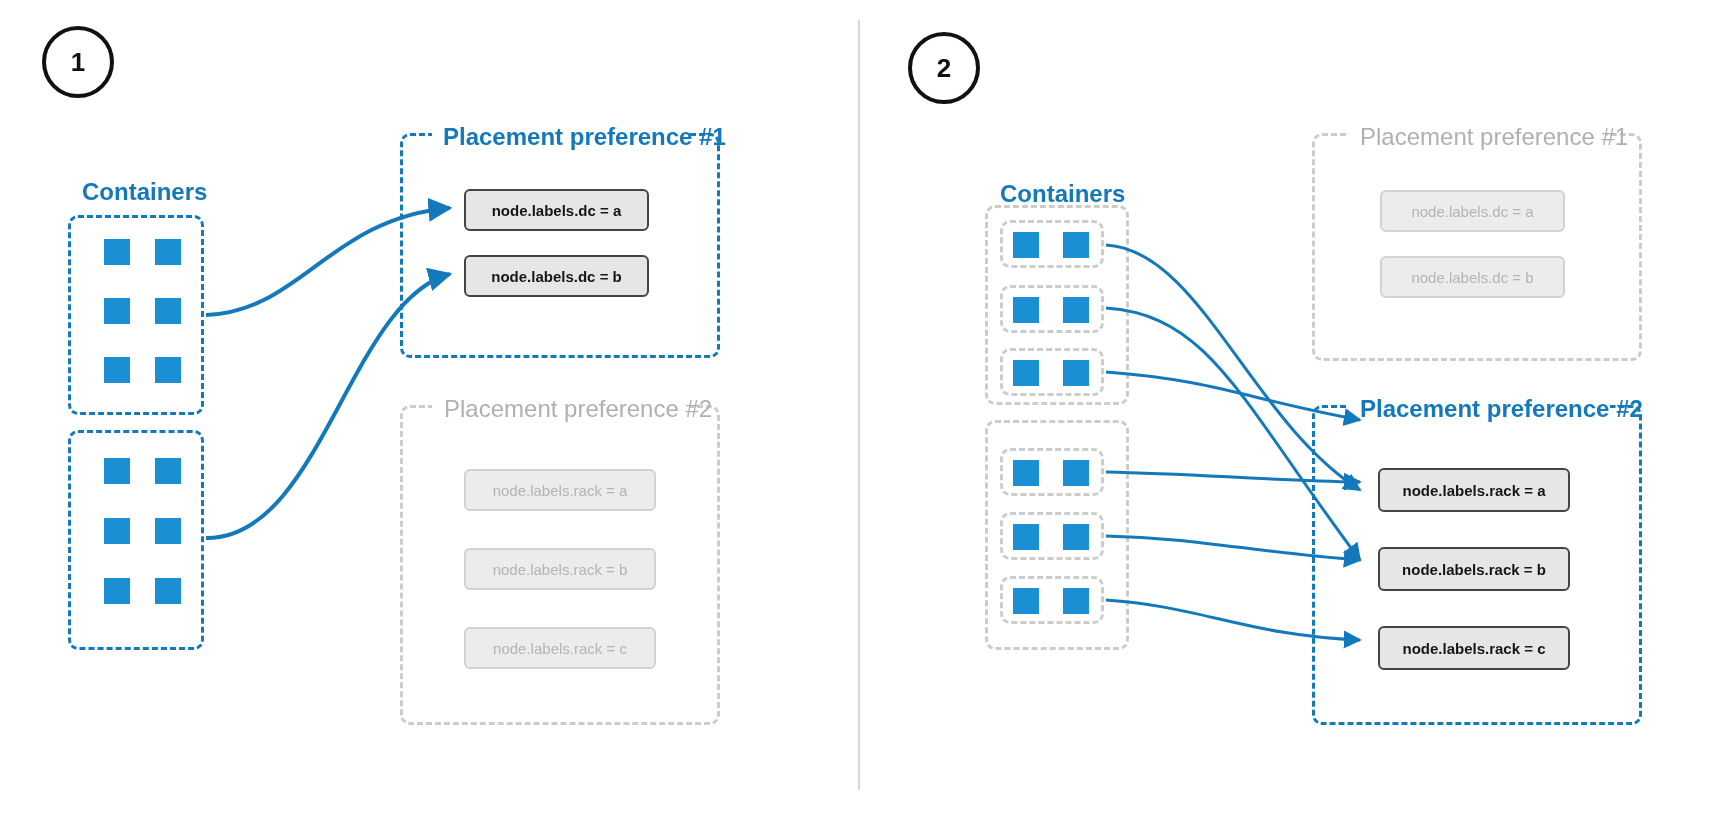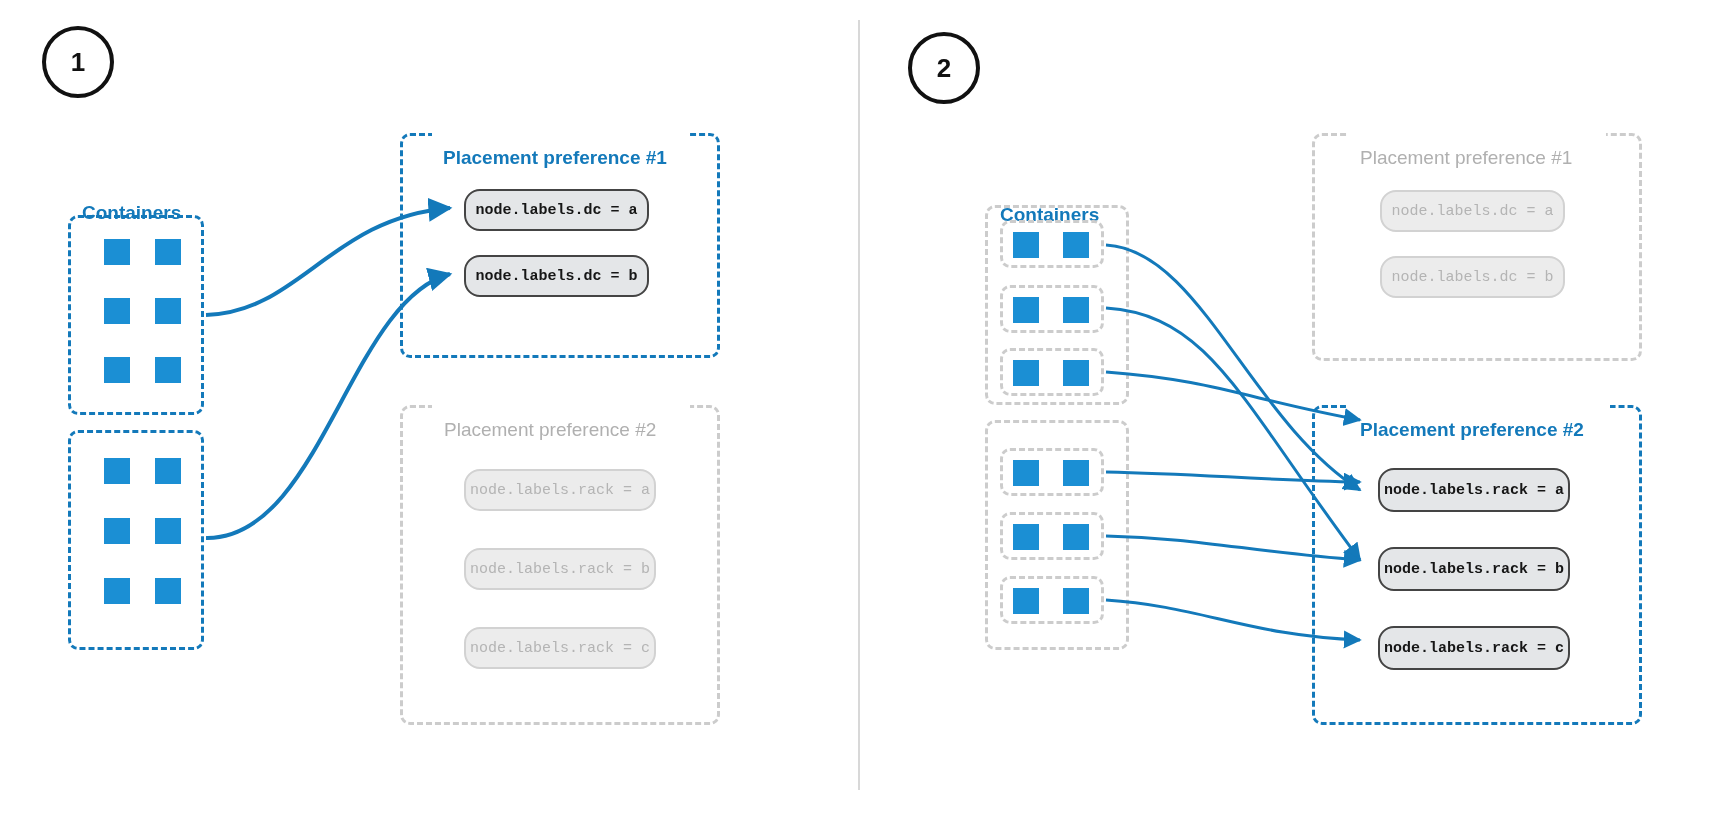--- a/index.html
+++ b/index.html
@@ -40,25 +40,24 @@
     align-items: center;
     justify-content: center;
     font-size: 26px;
     font-weight: 700;
     color: #111111;
     background: #ffffff;
   }
   
   .title {
     position: absolute;
-    font-size: 19px;
+    font-size: 24px;
     font-weight: 700;
     color: #1379ba;
     white-space: nowrap;
-    margin-top: 24px;
   }
   .title.muted {
     color: #b0b0b0;
     font-weight: 400;
   }
   
   .dash-box {
     position: absolute;
     box-sizing: border-box;
     border: 3px dashed #1379ba;
@@ -83,29 +82,28 @@
     width: 26px;
     height: 26px;
     background: #1b8fd4;
   }
   
   .chip {
     position: absolute;
     box-sizing: border-box;
     background: #e4e6e8;
     border: 2px solid #444444;
-    border-radius: 16px;
+    border-radius: 6px;
     display: flex;
     align-items: center;
     justify-content: center;
     font-size: 15px;
     font-weight: 700;
     color: #161616;
     white-space: nowrap;
-    font-family: Liberation Mono, monospace;
   }
   .chip.muted {
     background: #ececec;
     border-color: #d2d2d2;
     color: #b4b4b4;
     font-weight: 400;
   }
   svg.arrows {
     position: absolute;
     left: 0;

